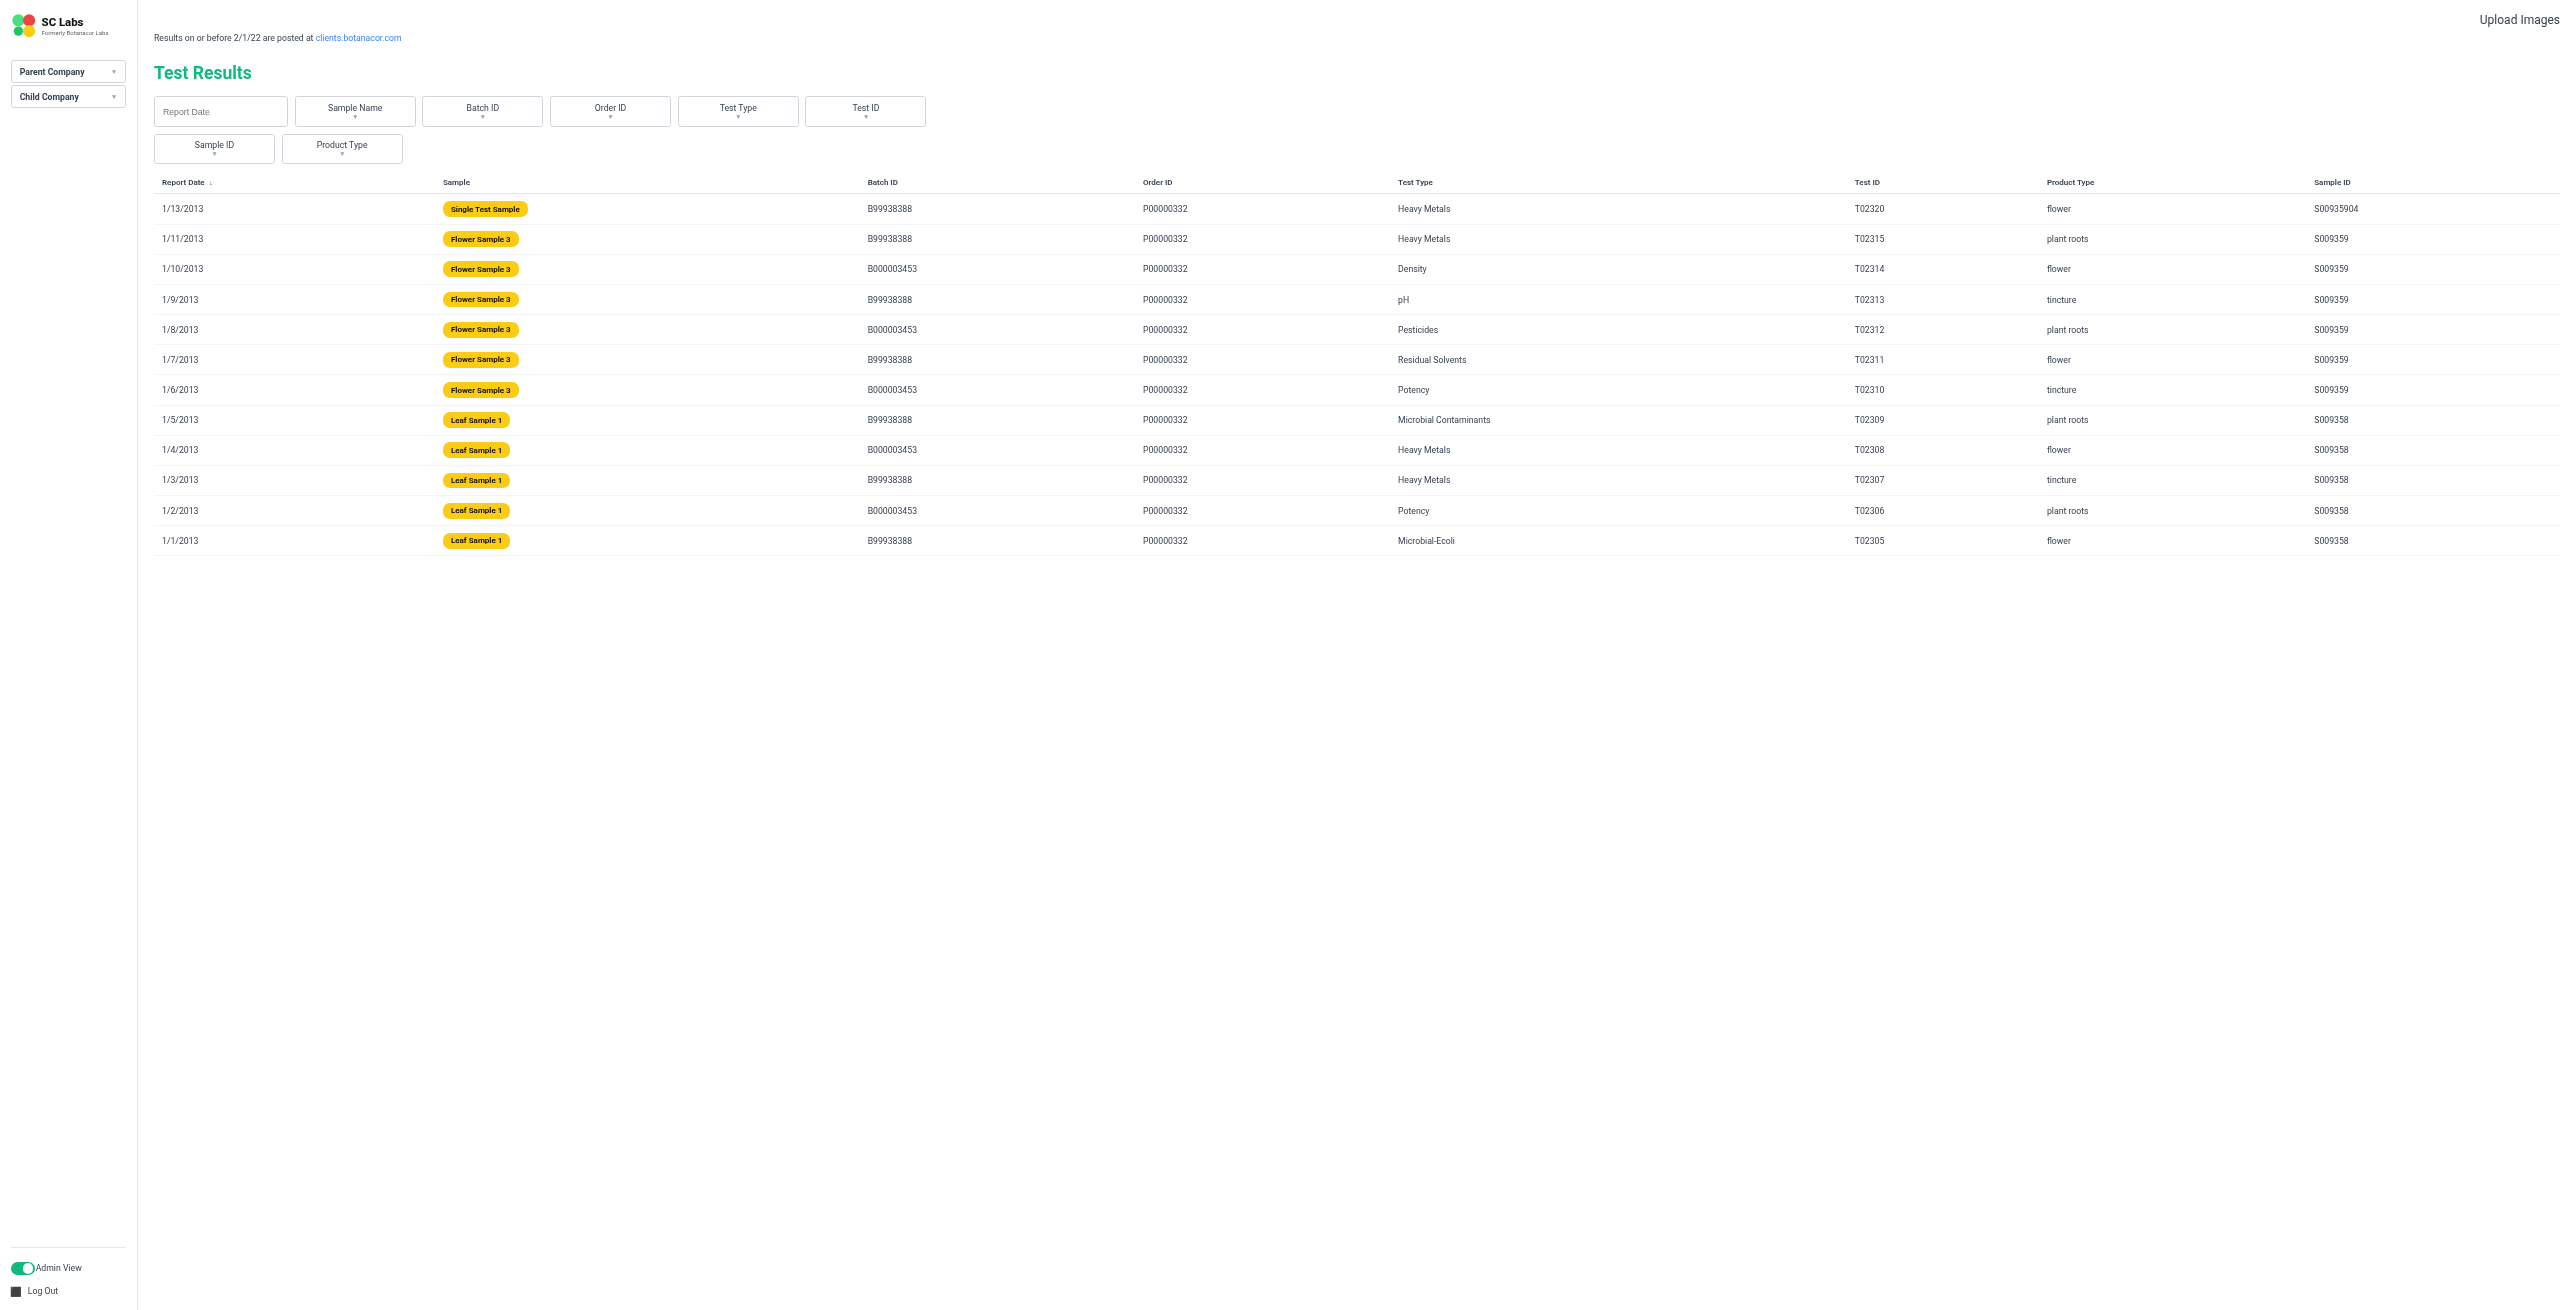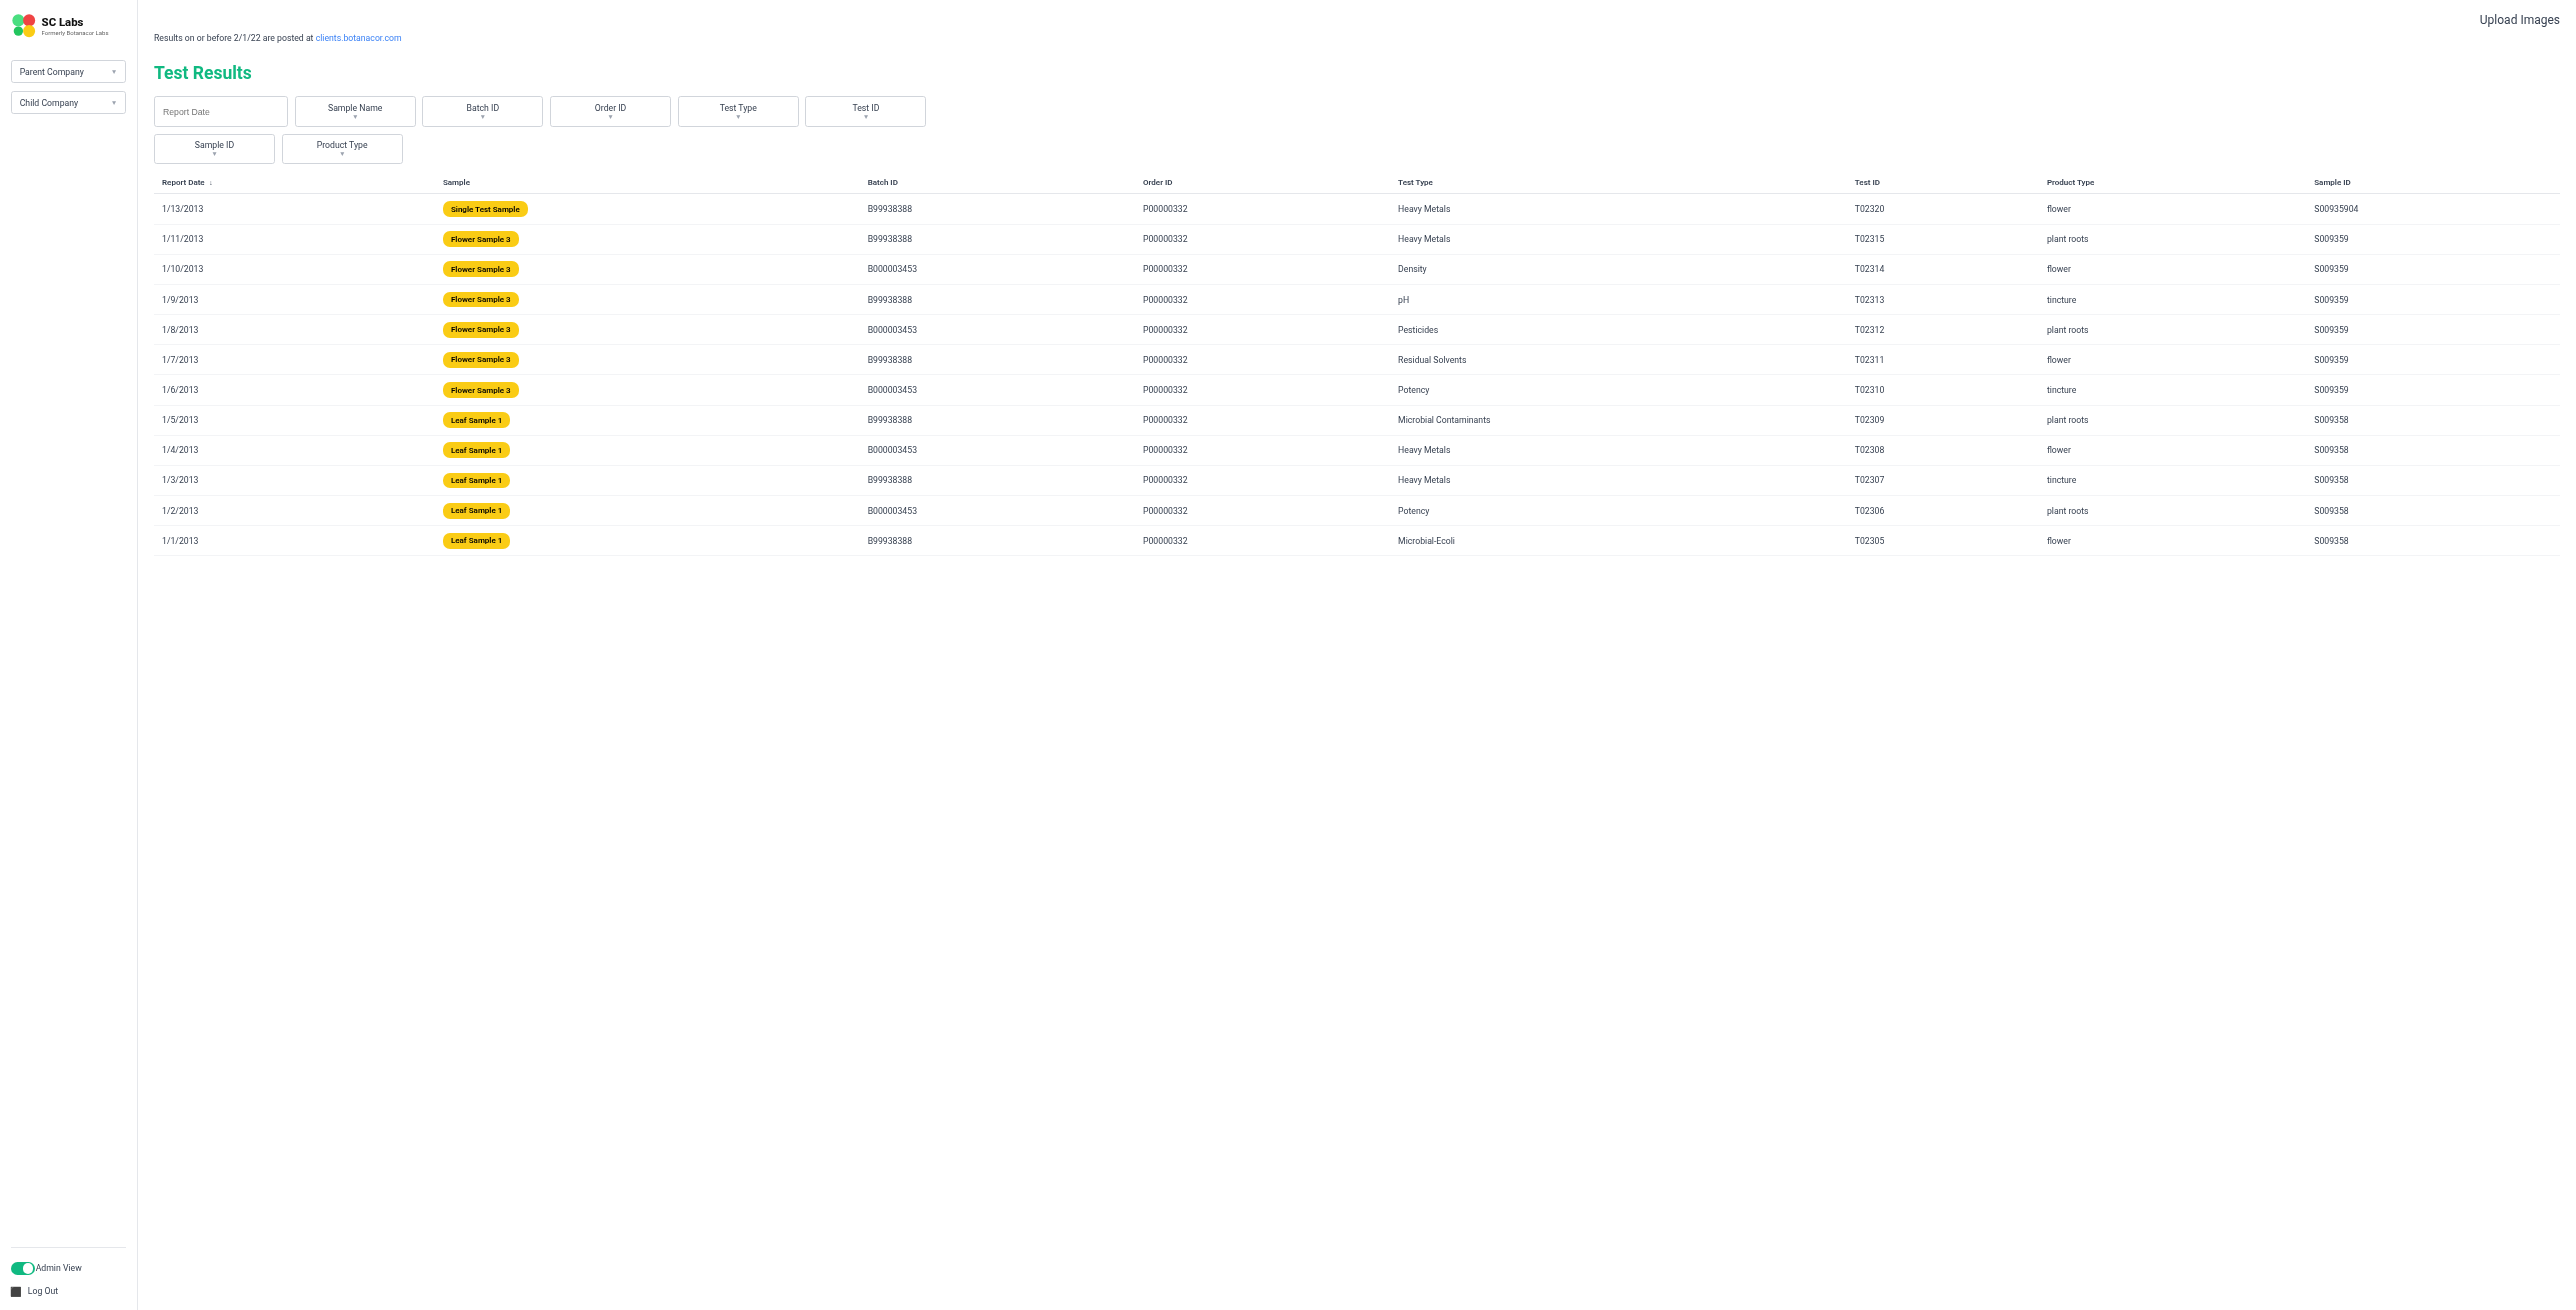--- a/index.html
+++ b/index.html
@@ -13,21 +13,21 @@
       min-width: 138px;
       background: #fff;
       border-right: 0.7px solid #e5e7eb;
       display: flex;
       flex-direction: column;
       padding: 13.4px 10.7px;
       position: relative;
     }
     .logo-area { display: flex; align-items: center; margin-bottom: 21.5px; }
     
-    .sidebar-filters { display: flex; flex-direction: column; gap: 8px; margin-bottom: auto; }
+    .sidebar-filters { display: flex; flex-direction: column; gap: 2px; margin-bottom: auto; font-weight: bold; }
     
     .dropdown-filter {
       border: 0.7px solid #d1d5db;
       border-radius: 2.7px;
       padding: 5.4px 8px;
       display: flex;
       align-items: center;
       justify-content: space-between;
       cursor: pointer;
       background: #fff;

